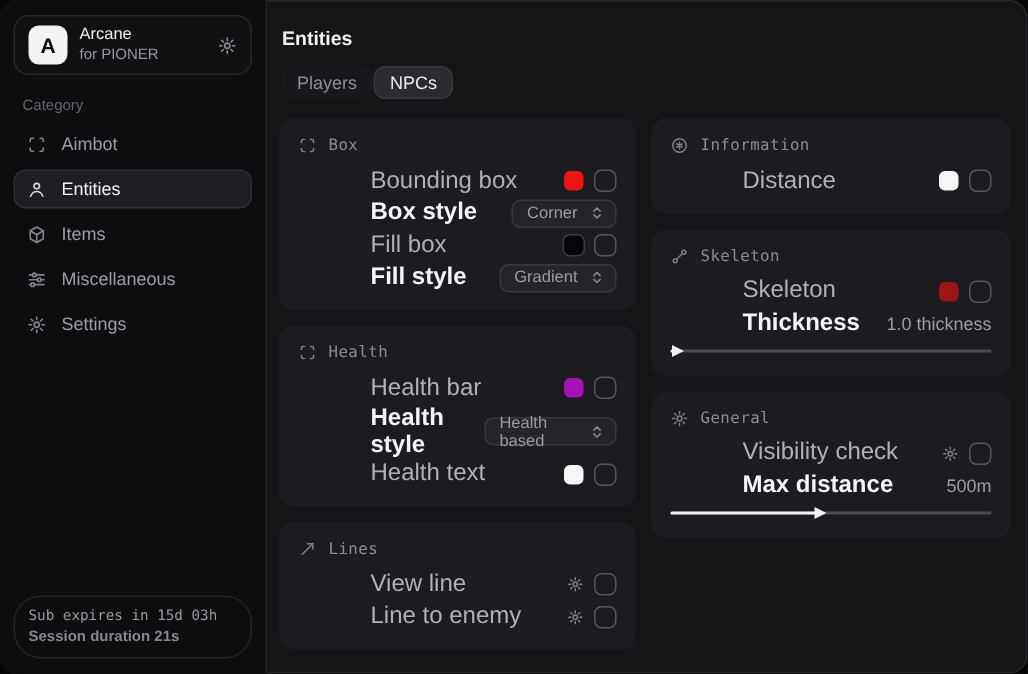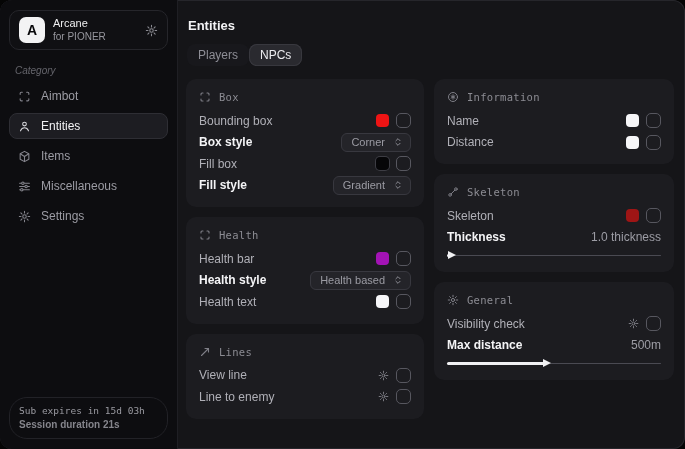--- a/index.html
+++ b/index.html
@@ -10,21 +10,21 @@
   .sidebar{box-sizing:border-box;width:178px;background:#0d0d10;border-right:1px solid #1f1f24;
     display:flex;flex-direction:column;padding:10px 9px;}
   .logo-card{display:flex;align-items:center;gap:8px;border:1px solid #26262b;background:#101013;
     border-radius:10px;padding:6px 9px;}
   .logo-badge{width:26px;height:26px;border-radius:7px;background:#f3f3f4;color:#09090b;
     display:flex;align-items:center;justify-content:center;font-weight:bold;font-size:14px;}
   .logo-text{display:flex;flex-direction:column;line-height:1.25;}
   .app-name{font-size:11px;font-weight:normal;color:#ededef;}
   .app-sub{font-size:10px;color:#97979e;}
   .logo-gear{margin-left:auto;color:#8a8a91;display:flex;}
-  .cat-label{font-size:10px;color:#64646b;margin:15px 6px 7px;font-style:italic;}
+  .cat-label{font-size:10px;color:#64646b;margin:15px 6px 7px;}
   .nav{display:flex;flex-direction:column;gap:4px;}
   .nav-item{display:flex;align-items:center;gap:10px;padding:5px 8px;border-radius:8px;
     font-size:12px;color:#9c9ca4;border:1px solid transparent;}
   .nav-item .nicon{display:flex;color:#84848c;}
   .nav-item.active{background:#1d1d22;border-color:#2e2e34;color:#f1f1f3;}
   .nav-item.active .nicon{color:#d8d8dc;}
   .side-footer{margin-top:auto;border:1px solid #222227;border-radius:18px;padding:7px 9px 8px;}
   .sf1{font-family:"DejaVu Sans Mono",monospace;font-size:9.5px;color:#9a9aa1;margin-bottom:3px;white-space:nowrap;}
   .sf2{font-size:10px;font-weight:bold;color:#85858c;}
   
@@ -34,21 +34,21 @@
   .tab{padding:4px 11px;border-radius:8px;font-size:12px;color:#8e8e96;background:#18181c;}
   .tab.active{background:#2a2a2f;color:#ececef;box-shadow:inset 0 0 0 1px #38383e;}
   .cols{display:flex;gap:10px;}
   .col{display:flex;flex-direction:column;gap:10px;}
   .col-left{width:238px;}
   .col-right{width:240px;}
   .card{background:#1c1c20;border-radius:10px;padding:9px 13px 11px;}
   .card-head{display:flex;align-items:center;gap:8px;margin:3px 0 7px;color:#7e7e86;}
   .card-title{font-family:"DejaVu Sans Mono",monospace;font-size:10.5px;color:#8c8c93;letter-spacing:.3px;}
   .row{display:flex;align-items:center;justify-content:space-between;min-height:21.5px;}
-  .rlabel{font-size:12px;color:#b0b0b7;}
+  .rlabel{font-size:16px;color:#b0b0b7;margin-left:48px;}
   .rlabel.strong{color:#f4f4f6;font-weight:bold;}
   .ctrls{display:flex;align-items:center;gap:7px;}
   .swatch{width:13px;height:13px;border-radius:4px;background:var(--c,#fff);}
   .swatch.dark{box-shadow:0 0 0 1px #3d3d44;}
   .checkbox{box-sizing:border-box;width:15px;height:15px;border-radius:5px;border:1.5px solid #57575f;background:transparent;}
   .dropdown{display:flex;align-items:center;gap:8px;background:#242429;border:1px solid #38383f;
     border-radius:6px;padding:2px 7px 2px 9px;height:19px;box-sizing:border-box;}
   .dropdown .dval{font-size:11px;color:#9b9ba3;}
   .dropdown .dicon{color:#8b8b93;display:flex;}
   .row-gear{color:#83838b;display:flex;}
@@ -274,27 +274,20 @@
           <div class="card-head">
             <span>
               <svg width="12" height="12" viewBox="0 0 24 24" fill="none" stroke="currentColor" stroke-width="2" stroke-linecap="round">
                 <circle cx="12" cy="12" r="9"></circle>
                 <path d="M12 7.5v9M8.2 9.8l7.6 4.4M15.8 9.8l-7.6 4.4"></path>
               </svg>
             </span>
             <span class="card-title">Information</span>
           </div>
           <div class="row">
-            <span class="rlabel">Name</span>
-            <span class="ctrls">
-              <span class="swatch" style="--c: #f6f6f8;"></span>
-              <span class="checkbox"></span>
-            </span>
-          </div>
-          <div class="row">
             <span class="rlabel">Distance</span>
             <span class="ctrls">
               <span class="swatch" style="--c: #f6f6f8;"></span>
               <span class="checkbox"></span>
             </span>
           </div>
         </div>
 
         <div class="card">
           <div class="card-head">

